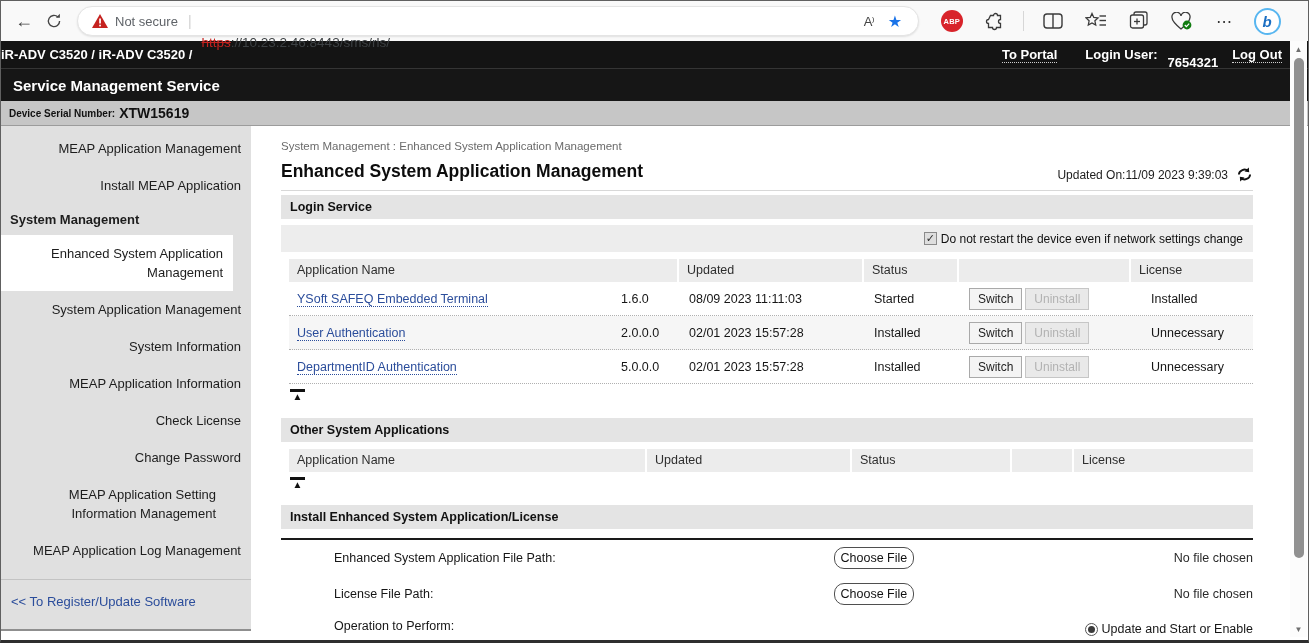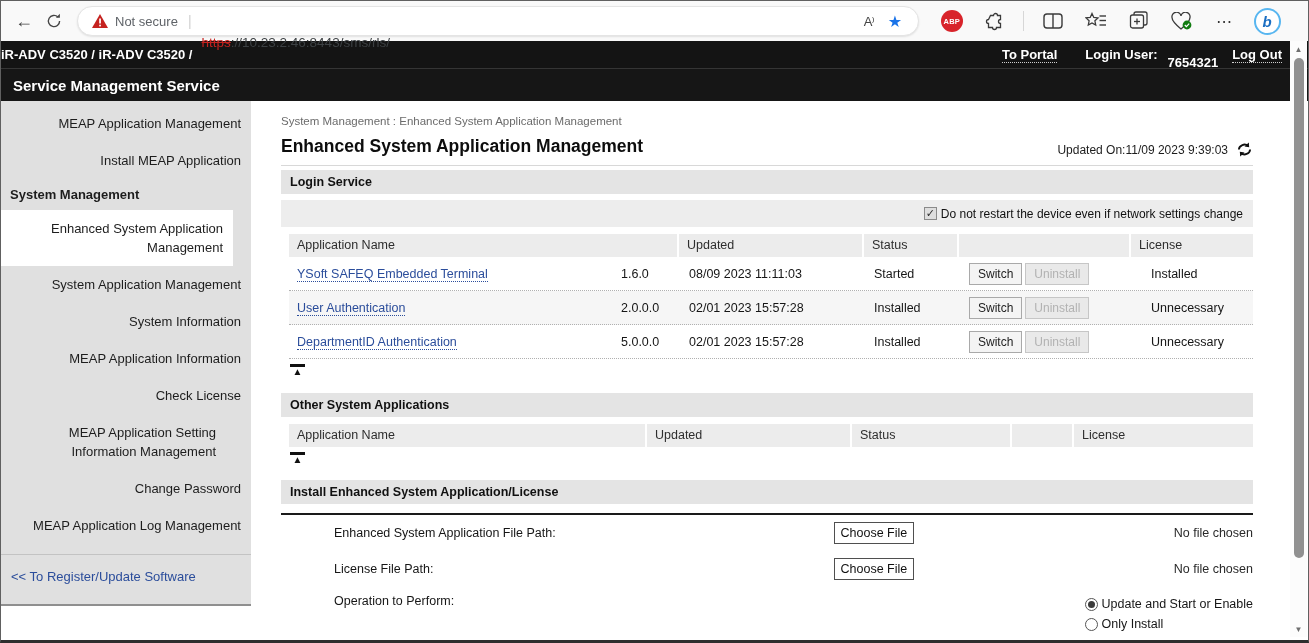--- a/index.html
+++ b/index.html
@@ -75,21 +75,21 @@
   .applink { color:#2b4d9b; text-decoration:none; border-bottom:1px dotted #2b4d9b; cursor:pointer; }
   .btn { font-size:12px; padding:2px 8px; height:22px; background:#f4f4f4; border:1px solid #a9a9a9; color:#222; cursor:pointer; margin-right:3px; }
   .btn.disabled { background:#e9e9e9; border-color:#c6c6c6; color:#b2b2b2; cursor:default; }
   .totop { display:inline-block; margin:5px 0 0 9px; border-top:3px solid #111; color:#111; font-size:10px; line-height:9px; width:15px; text-align:center; cursor:pointer; }
 
   .osa { margin-top:14px; }
   .install { margin-top:13px; }
   .formarea { margin-top:9px; border-top:2px solid #1a1a1a; }
   .formrow { display:flex; align-items:center; height:36px;justify-content:space-between; }
   .f-label { width:302px; padding-left:53px; font-size:12.5px; color:#161616; }
-  .filebtn { background:#fff; border:1px solid #4f4f4f; font-size:12.5px; color:#111; padding:3px 6px; border-radius:0; cursor:pointer; }
+  .filebtn { background:#fff; border:1px solid #4f4f4f; font-size:12.5px; color:#111; padding:3px 6px; border-radius:10px; cursor:pointer; }
   .nofile { font-size:12.5px; color:#2a2a2a; margin-left:9px; }
   .radio { width:13px; height:13px; border:1px solid #555; border-radius:50%; display:inline-flex; align-items:center; justify-content:center; margin-right:4px; flex:0 0 auto; }
   .radio .dot { width:7px; height:7px; border-radius:50%; background:#3b3b3b; }
   .radgrp { display:flex; flex-direction:column; font-size:12.5px; color:#161616; }
   .radline { display:flex; align-items:center; height:20px; }
   .oprow { align-items:flex-start; padding-top:7px; height:auto; }
 
   
   .vscroll { position:absolute; top:40px; right:1px; bottom:3px; width:17px; background:#fcfcfc; display:flex; flex-direction:column; align-items:center; }
   .sc-arrow { height:16px; color:#6f6f6f; font-size:8px; display:flex; align-items:center; justify-content:center; flex:0 0 auto; cursor:pointer; }
@@ -176,34 +176,38 @@
     <span class="usr"><span>Login User:</span></span>
     <span class="usr" style="margin:16px 14px 0 0;">7654321</span>
     <a class="hlink">Log Out</a>
     <span class="gap"></span>
   </div>
 
   <div class="bar2">
     <span class="svc">Service Management Service</span>
   </div>
 
+  <div class="serialbar">
+    <span class="lbl">Device Serial Number:</span>
+    <span class="val">XTW15619</span>
+  </div>
 
   <div class="bodyrow">
 
     <nav class="sidebar">
       <div class="sb-item">MEAP Application Management</div>
       <div class="sb-item">Install MEAP Application</div>
       <div class="sb-sect">System Management</div>
       <div class="sb-item sel" style="width:232px;">Enhanced System Application Management</div>
       <div class="sb-item">System Application Management</div>
       <div class="sb-item">System Information</div>
       <div class="sb-item">MEAP Application Information</div>
       <div class="sb-item">Check License</div>
+      <div class="sb-item">Change Password</div>
       <div class="sb-item" style="width:225px;">MEAP Application Setting Information Management</div>
-      <div class="sb-item">Change Password</div>
       <div class="sb-item">MEAP Application Log Management</div>
       <div class="sb-divider"></div>
       <div class="sb-reg">&lt;&lt; To Register/Update Software</div>
     </nav>
 
     <main class="main">
       <div class="content">
         <div class="breadcrumb">System Management : Enhanced System Application Management</div>
 
         <div class="titlerow">

